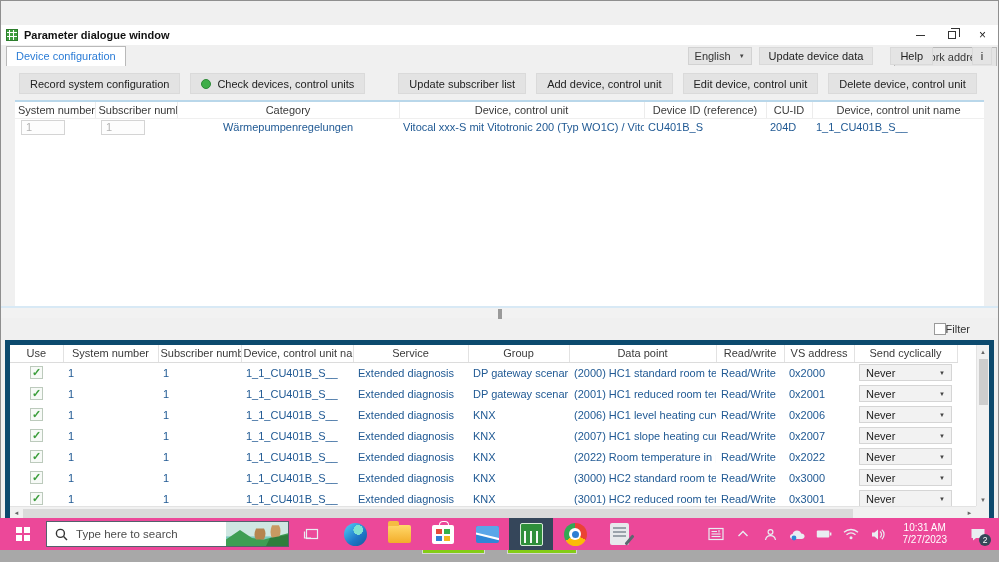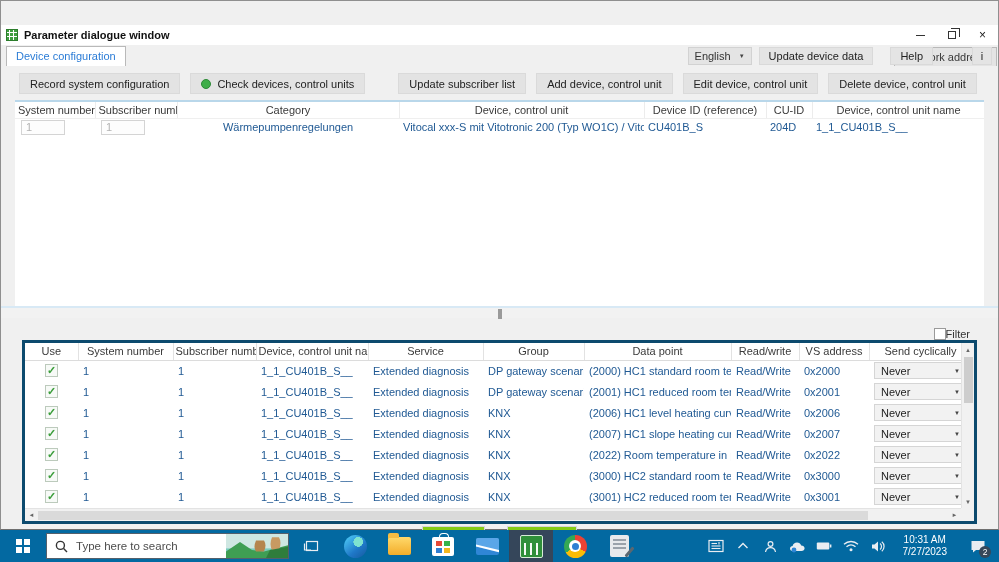--- a/index.html
+++ b/index.html
@@ -53,25 +53,25 @@
   .dev-table td { height:18px; padding:0 4px; white-space:nowrap; overflow:hidden; color:#215a94; }
   .dev-table td.center { text-align:center; }
   .num-input { width:44px; height:15px; border:1px solid #d4d4d4; background:#fdfdfd; color:#b2b2b2;
     display:inline-flex; align-items:center; padding-left:4px; margin-left:2px; }
 
   
   .splitter { height:12px; background:#f2f2f2; border-top:2px solid #d8e9f5; position:relative; }
   .grip { position:absolute; left:497px; top:1px; width:4px; height:10px; background:#9a9a9a; }
 
   
-  .filter-row { height:22px; display:flex; align-items:flex-end; justify-content:flex-end; padding-right:28px; gap:0; }
+  .filter-row { height:22px; display:flex; align-items:center; justify-content:flex-end; padding-right:28px; gap:0; }
   .checkbox { width:12px; height:12px; background:#fff; border:1px solid #9a9a9a; }
 
   
-  .param-panel { position:relative; margin:0 21px; height:184px; background:#fff; border:3px solid #0c4a6e; overflow:hidden; }
+  .param-panel { position:relative; margin:0 4px; height:184px; background:#fff; border:5px solid #0c4a6e; overflow:hidden; }
   .param-scrollarea { position:absolute; left:0; top:0; right:13px; bottom:13px; overflow:hidden; }
   .param-table { width:947px; }
   .param-table th { font-weight:400; color:#3a3a3a; height:17px; border-right:1px solid #e2e2e2;
     border-bottom:1px solid #dcdcdc; white-space:nowrap; overflow:hidden; padding:0 2px; background:#fff; }
   .param-table td { height:21px; padding:0 5px; white-space:nowrap; overflow:hidden; color:#215a94; }
   .param-table td.center { text-align:center; }
   .chk { width:13px; height:13px; border:1px solid #bccabc; background:#f7faf7; display:inline-flex;
     align-items:center; justify-content:center; }
   .tick { color:#3c9e3c; font-weight:700; font-size:11px; line-height:1; }
   .send-select { height:17px; background:#f2f2f2; border:1px solid #d5d5d5; display:flex; align-items:center;
@@ -87,21 +87,21 @@
   .hscroll .arr.left { left:0; } .hscroll .arr.right { right:0; }
   .hthumb { position:absolute; left:13px; top:2px; width:830px; height:9px; background:#dadada; }
   .corner { position:absolute; right:0; bottom:0; width:13px; height:13px; background:#f1f1f1; }
 
   
   .footer { height:31px; display:flex; align-items:center; justify-content:center; gap:22px; }
   .fbtn { background:#84cc16; border:1px solid #d6d6d6; height:28px; min-width:58px; padding:0 14px;
     display:flex; align-items:center; justify-content:center; color:#222; cursor:default; }
 
   
-  .taskbar { position:absolute; left:0; bottom:0; width:999px; height:32px; background:#0369a1;
+  .taskbar { position:absolute; left:0; bottom:12px; width:999px; height:32px; background:#ec4899;
     display:flex; align-items:center; color:#e9edf2; }
   .tb-slot { width:44px; height:32px; display:flex; align-items:center; justify-content:center; cursor:default; }
   .tb-slot.start { width:46px; }
   .start-logo { display:grid; grid-template-columns:6px 6px; grid-template-rows:6px 6px; gap:1.5px; }
   .start-logo span { background:#fff; }
   .searchbox { width:243px; height:26px; background:#fff; border:1px solid #54606c; display:flex;
     align-items:center; padding-left:8px; gap:8px; position:relative; overflow:hidden; }
   .search-glass { flex:0 0 auto; }
   .search-text { color:#4d4d4d; font-size:11.5px; }
   .search-art { position:absolute; right:0; top:0; width:62px; height:100%; }

